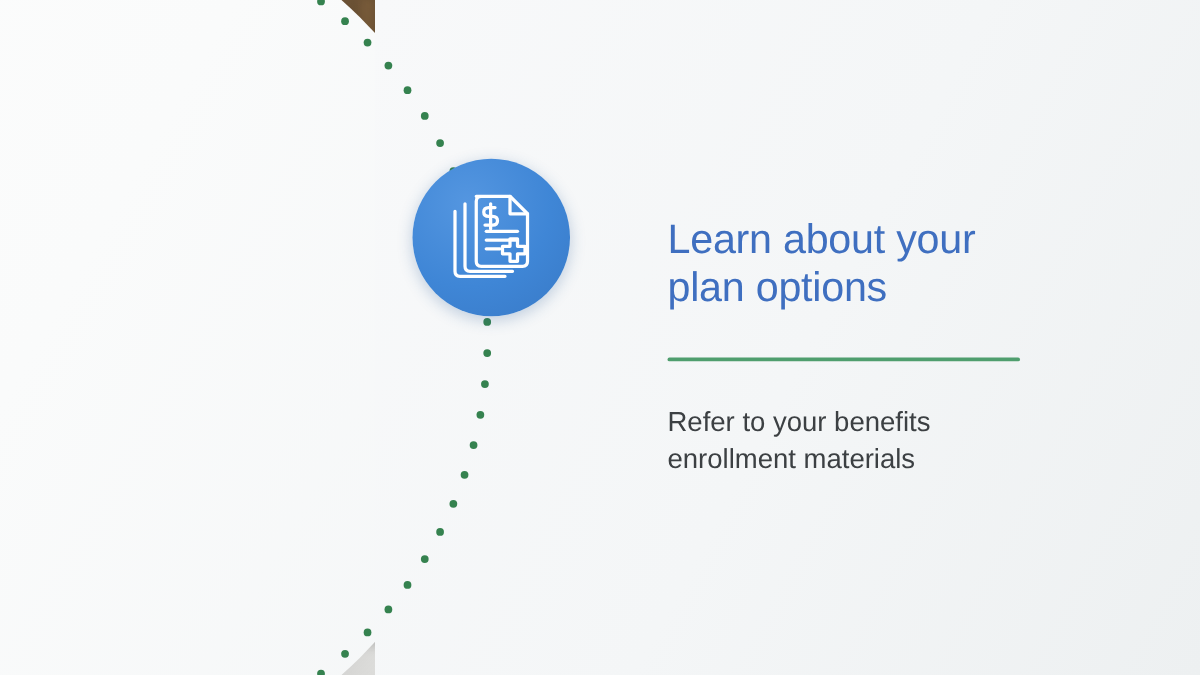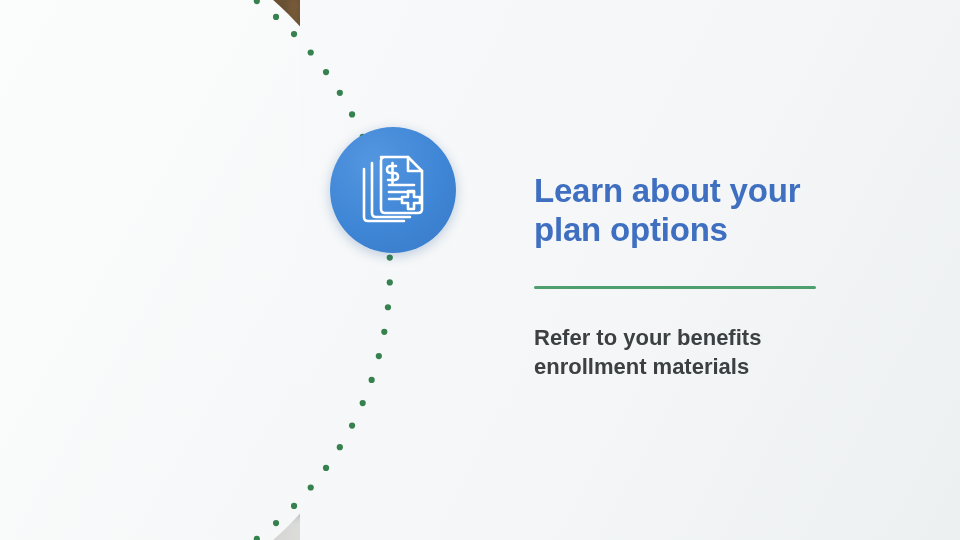--- a/index.html
+++ b/index.html
@@ -234,33 +234,32 @@
     z-index:5;
     display:flex; align-items:center; justify-content:center;
   }
   .badge svg { display:block; }
 
   
   .content {
     position:absolute; left:534px; top:172px; width:400px; z-index:6;
   }
   .headline {
-    font-size:33px; font-weight:bold; line-height:1.18;
+    font-size:33px; font-weight:normal; line-height:1.18;
     color:#3f6fc0; letter-spacing:-.2px;
     white-space:pre-line;
   }
   .rule {
     width:282px; height:3px; background:#4f9e6e;
     margin-top:36px; border-radius:2px;
   }
   .subtext {
     margin-top:34px;
     font-size:22px; line-height:1.33; color:#3c4043;
     white-space:pre-line;
-    font-weight:bold;
   }
 </style>
 </head>
 <body>
 
 <div class="slide">
 
   <div class="right-panel"></div>
 
   <div class="photo">

